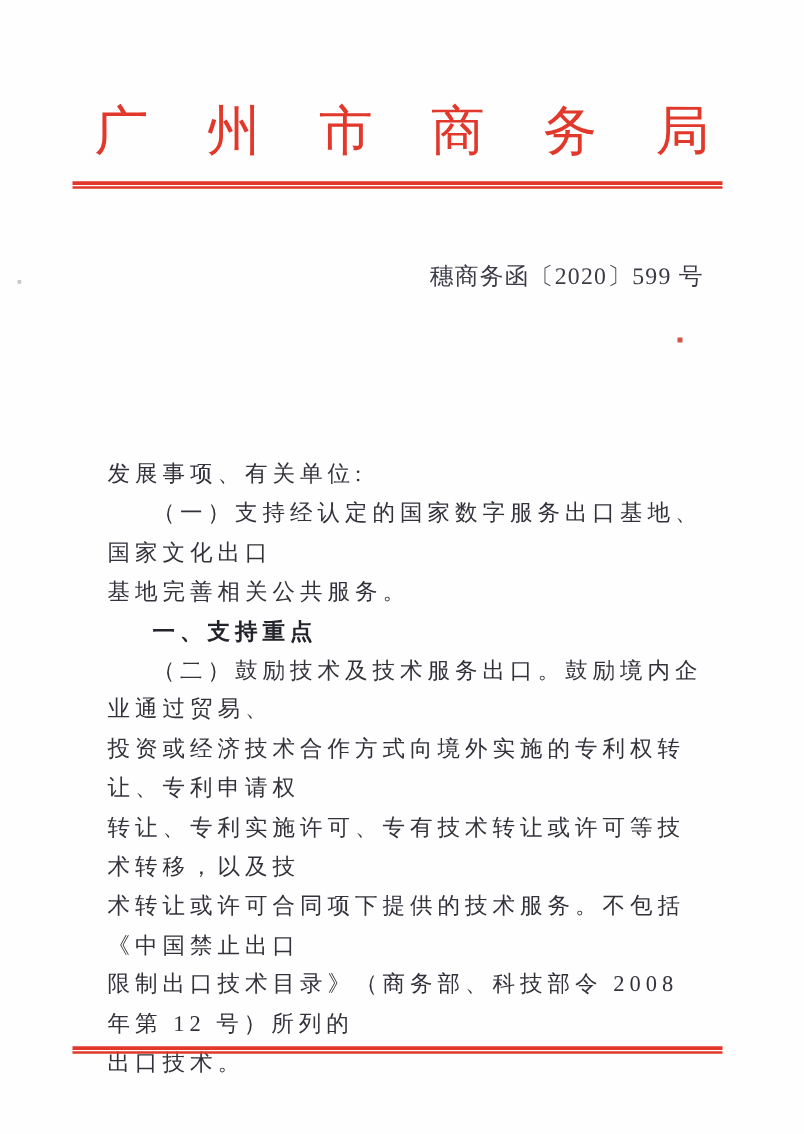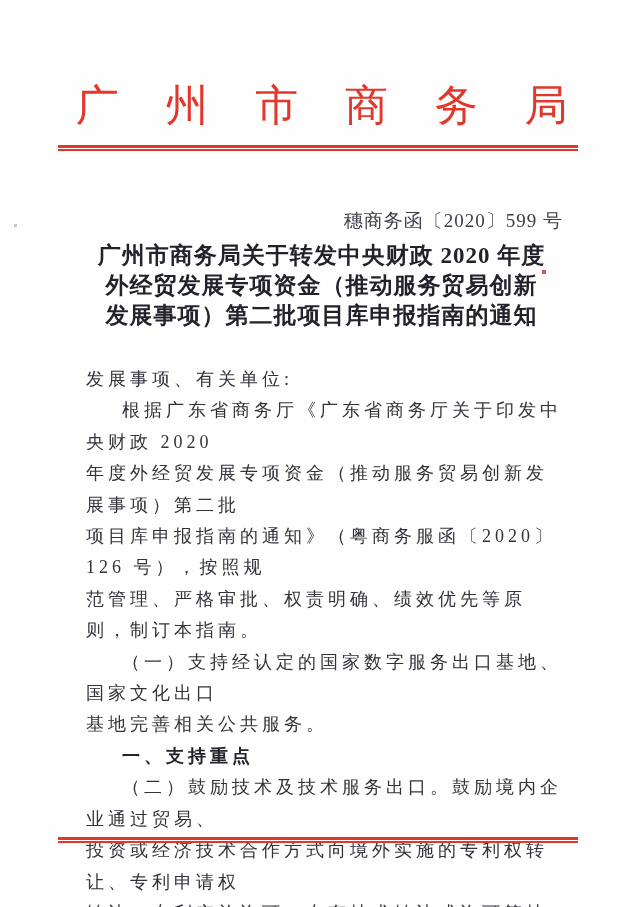--- a/index.html
+++ b/index.html
@@ -113,32 +113,23 @@
 </head>
 <body>
 
 <div class="page">
 
   <div class="agency-name">广 州 市 商 务 局</div>
   <div class="red-rule rule-top"></div>
 
   <div class="doc-number">穗商务函〔2020〕599 号</div>
 
-  <h1 class="doc-title">
-    <span class="title-line">广州市商务局关于转发中央财政 2020 年度</span>
-    <span class="title-line">外经贸发展专项资金（推动服务贸易创新</span>
-    <span class="title-line">发展事项）第二批项目库申报指南的通知</span>
-  </h1>
 
   <div class="doc-body">
     <p class="salutation">发展事项、有关单位:</p>
-    <p class="indent">根据广东省商务厅《广东省商务厅关于印发中央财政 2020
-年度外经贸发展专项资金（推动服务贸易创新发展事项）第二批
-项目库申报指南的通知》（粤商务服函〔2020〕126 号），按照规
-范管理、严格审批、权责明确、绩效优先等原则，制订本指南。</p>
     <p class="indent">（一）支持经认定的国家数字服务出口基地、国家文化出口
 基地完善相关公共服务。</p>
     <p class="indent heading">一、支持重点</p>
     <p class="indent">（二）鼓励技术及技术服务出口。鼓励境内企业通过贸易、
 投资或经济技术合作方式向境外实施的专利权转让、专利申请权
 转让、专利实施许可、专有技术转让或许可等技术转移，以及技
 术转让或许可合同项下提供的技术服务。不包括《中国禁止出口
 限制出口技术目录》（商务部、科技部令 2008 年第 12 号）所列的
 出口技术。</p>
   </div>

